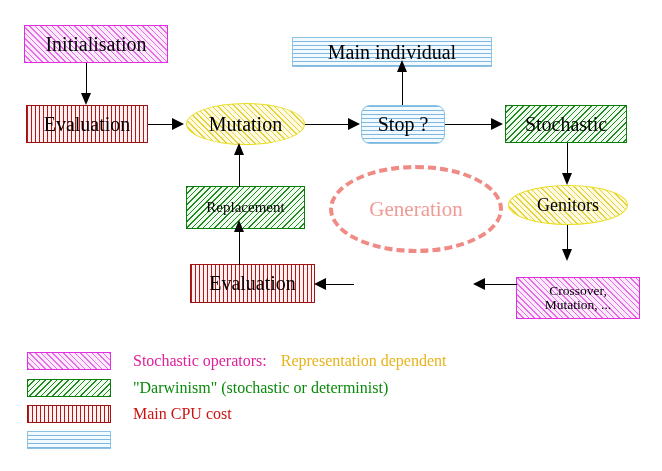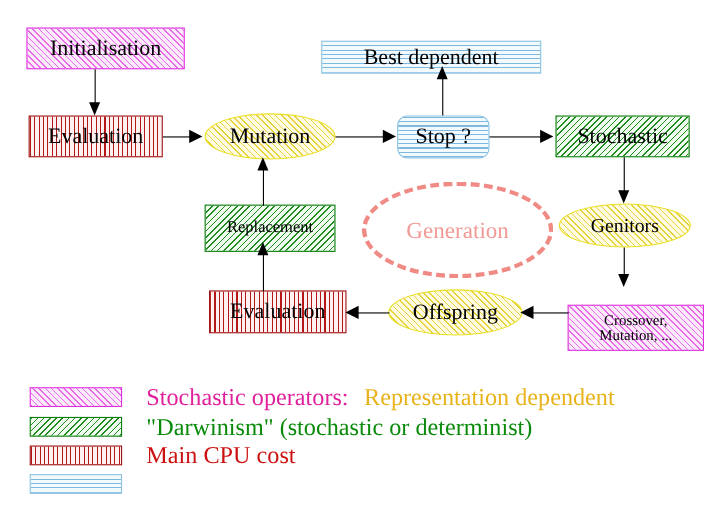--- a/index.html
+++ b/index.html
@@ -66,21 +66,21 @@
   .ar{position:absolute;width:0;height:0;}
   .ar.right{border-top:6px solid transparent;border-bottom:6px solid transparent;border-left:12px solid #000;}
   .ar.left{border-top:6px solid transparent;border-bottom:6px solid transparent;border-right:12px solid #000;}
   .ar.down{border-left:5px solid transparent;border-right:5px solid transparent;border-top:12px solid #000;}
   .ar.up{border-left:5px solid transparent;border-right:5px solid transparent;border-bottom:12px solid #000;}
 
   
   #legend{position:absolute;left:0;top:340px;width:662px;height:115px;}
   .lg-row{position:absolute;left:27px;height:26px;display:flex;align-items:center;}
   .sw{width:84px;height:18px;box-sizing:border-box;flex:0 0 auto;}
-  .lg-txt{margin-left:22px;font-size:22px;white-space:nowrap;}
+  .lg-txt{margin-left:22px;font-size:16px;white-space:nowrap;}
   .c-magenta{color:#e0219c;}
   .c-gold{color:#e8b31a;}
   .c-green{color:#0a8a0a;}
   .c-red{color:#cc1111;}
   .c-blue{color:#8cbede;}
 </style>
 </head>
 <body>
 
 <div id="canvas">
@@ -91,21 +91,21 @@
 
   <div class="node f-red t-lg" style="left:26px;top:105px;width:122px;height:38px;">
     <span class="lbl">Evaluation</span>
   </div>
 
   <div class="node f-yellowell ellipse t-lg" style="left:186px;top:103px;width:119px;height:42px;">
     <span class="lbl">Mutation</span>
   </div>
 
   <div class="node f-blue t-lg" style="left:292px;top:37px;width:200px;height:30px;">
-    <span class="lbl">Best dependent</span>
+    <span class="lbl">Main individual</span>
   </div>
 
   <div class="node f-blue rounded t-lg" style="left:361px;top:105px;width:84px;height:39px;">
     <span class="lbl">Stop ?</span>
   </div>
 
   <div class="node f-green t-lg" style="left:505px;top:105px;width:122px;height:38px;">
     <span class="lbl">Stochastic</span>
   </div>
 
@@ -123,23 +123,20 @@
 
   <div class="node f-magenta t-xs" style="left:516px;top:261px;width:124px;height:42px;">
     <span class="lbl">Crossover,
 Mutation, ...</span>
   </div>
 
   <div class="node f-red t-lg" style="left:190px;top:264px;width:125px;height:39px;">
     <span class="lbl">Evaluation</span>
   </div>
 
-  <div class="node f-yellowell ellipse t-lg" style="left:353px;top:263px;width:122px;height:42px;">
-    <span class="lbl">Offspring</span>
-  </div>
 
   <div class="ln v" style="left:86px;top:63px;height:32px;"></div>
   <div class="ar down" style="left:81px;top:93px;"></div>
 
   <div class="ln h" style="left:148px;top:124px;width:32px;"></div>
   <div class="ar right" style="left:172px;top:118px;"></div>
 
   <div class="ln h" style="left:305px;top:124px;width:44px;"></div>
   <div class="ar right" style="left:348px;top:118px;"></div>
 

